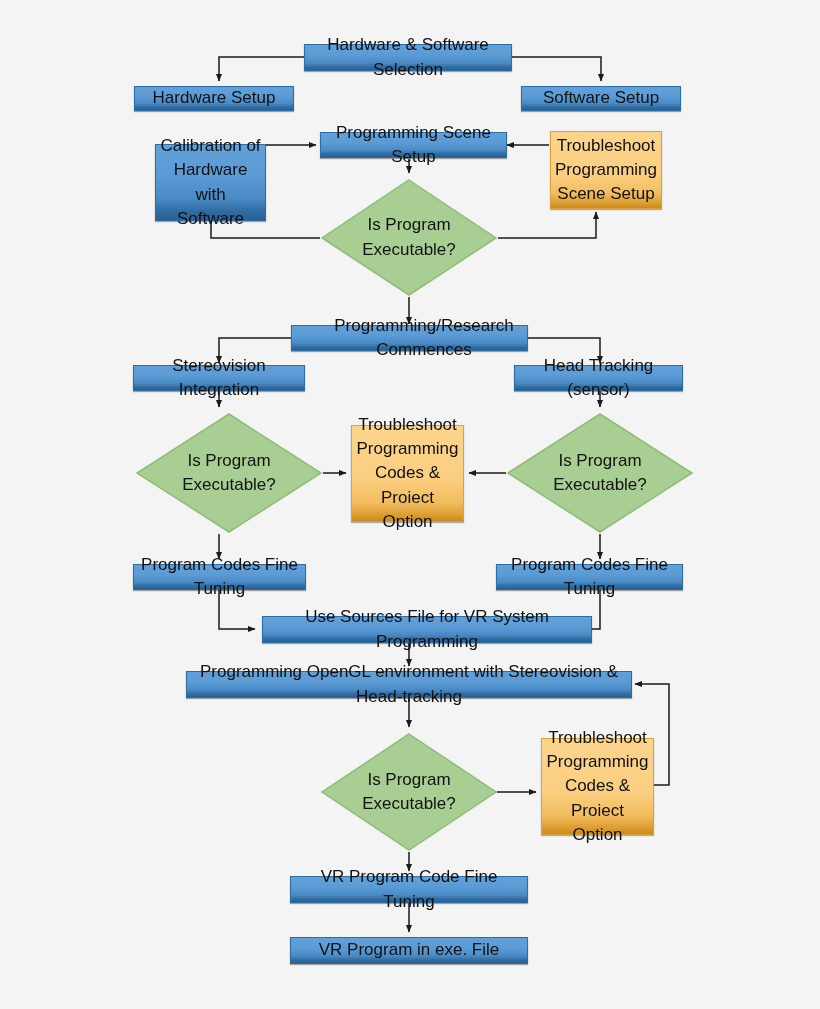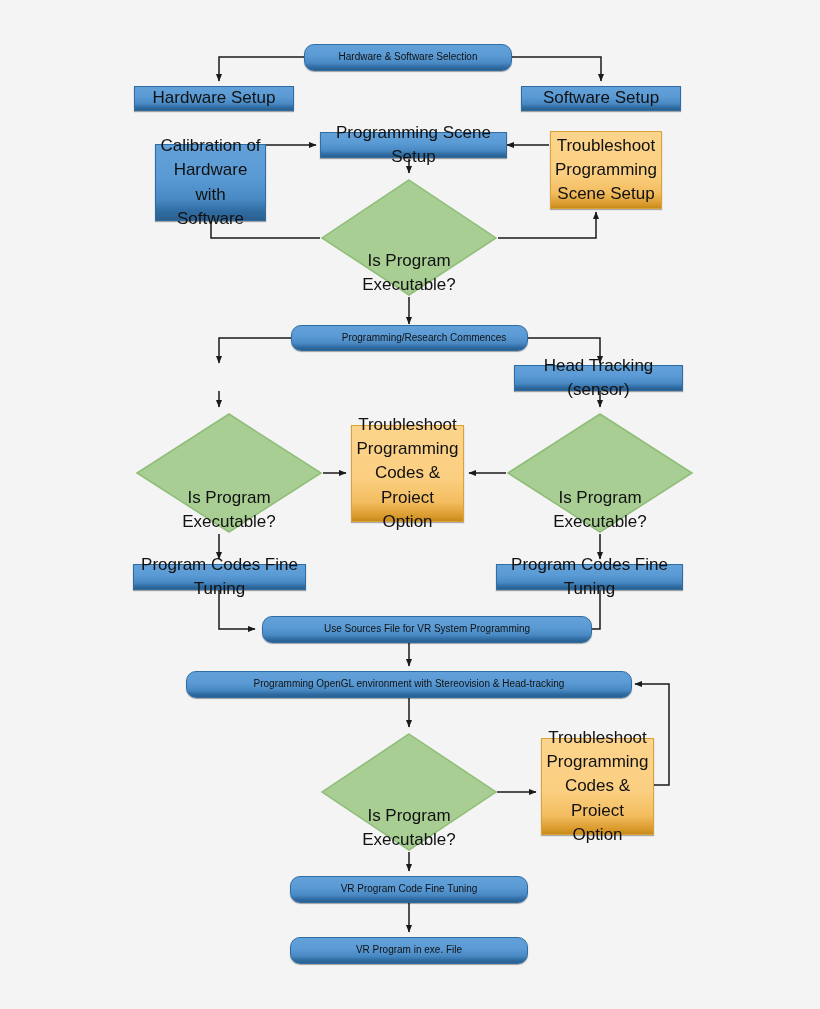--- a/index.html
+++ b/index.html
@@ -53,35 +53,34 @@
     background: linear-gradient(to bottom,
        #fcd48c 0%, #fbcf81 55%, #f3bd60 80%, #d99a2c 95%, #c98a1c 100%);
     border: 1px solid #d9a33a;
     box-shadow: 0 1px 1px rgba(0,0,0,0.3);
   }
   
   .decision {
     background: transparent;
     border: none;
     box-shadow: none;
-    align-items: flex-end;
   }
   .diamond-shape {
     position: absolute;
     left: 0; top: 0;
     width: 100%;
     height: 100%;
     z-index: -1;
   }
   .decision .label {
     position: relative;
     z-index: 2;
   }
   .fs13 { font-size: 17px; }
-  .fs14 { font-size: 10px; border-radius: 10px; }
+  .fs14 { font-size: 17px; }
 </style>
 </head>
 <body>
 
 <div id="canvas">
 
   <svg id="edges" viewBox="0 0 820 1009" xmlns="http://www.w3.org/2000/svg">
     <defs>
       <marker id="ah" markerWidth="9" markerHeight="9" refX="7.4" refY="3.2" orient="auto" markerUnits="userSpaceOnUse">
         <path d="M0,0 L8,3.2 L0,6.4 Z" fill="#1a1a1a"></path>
@@ -172,20 +171,23 @@
       <polygon points="89,2 176,60 89,117 2,60" fill="#a8ce93" stroke="#8fbd78" stroke-width="1.5"></polygon>
     </svg>
     <span class="label">Is Program
 Executable?</span>
   </div>
 
   <div class="node proc fs14" style="left:291px; top:325px; width:237px; height:26px;padding-left:29px;">
     <span class="label">Programming/Research Commences</span>
   </div>
 
+  <div class="node proc fs13" style="left:133px; top:365px; width:172px; height:26px;">
+    <span class="label">Stereovision Integration</span>
+  </div>
 
   <div class="node proc fs13" style="left:514px; top:365px; width:169px; height:26px;">
     <span class="label">Head Tracking (sensor)</span>
   </div>
 
   <div class="node decision fs13" style="left:135px; top:412px; width:188px; height:122px;">
     <svg class="diamond-shape" viewBox="0 0 188 122" preserveAspectRatio="none">
       <polygon points="94,2 186,61 94,120 2,61" fill="#a8ce93" stroke="#8fbd78" stroke-width="1.5"></polygon>
     </svg>
     <span class="label">Is Program

